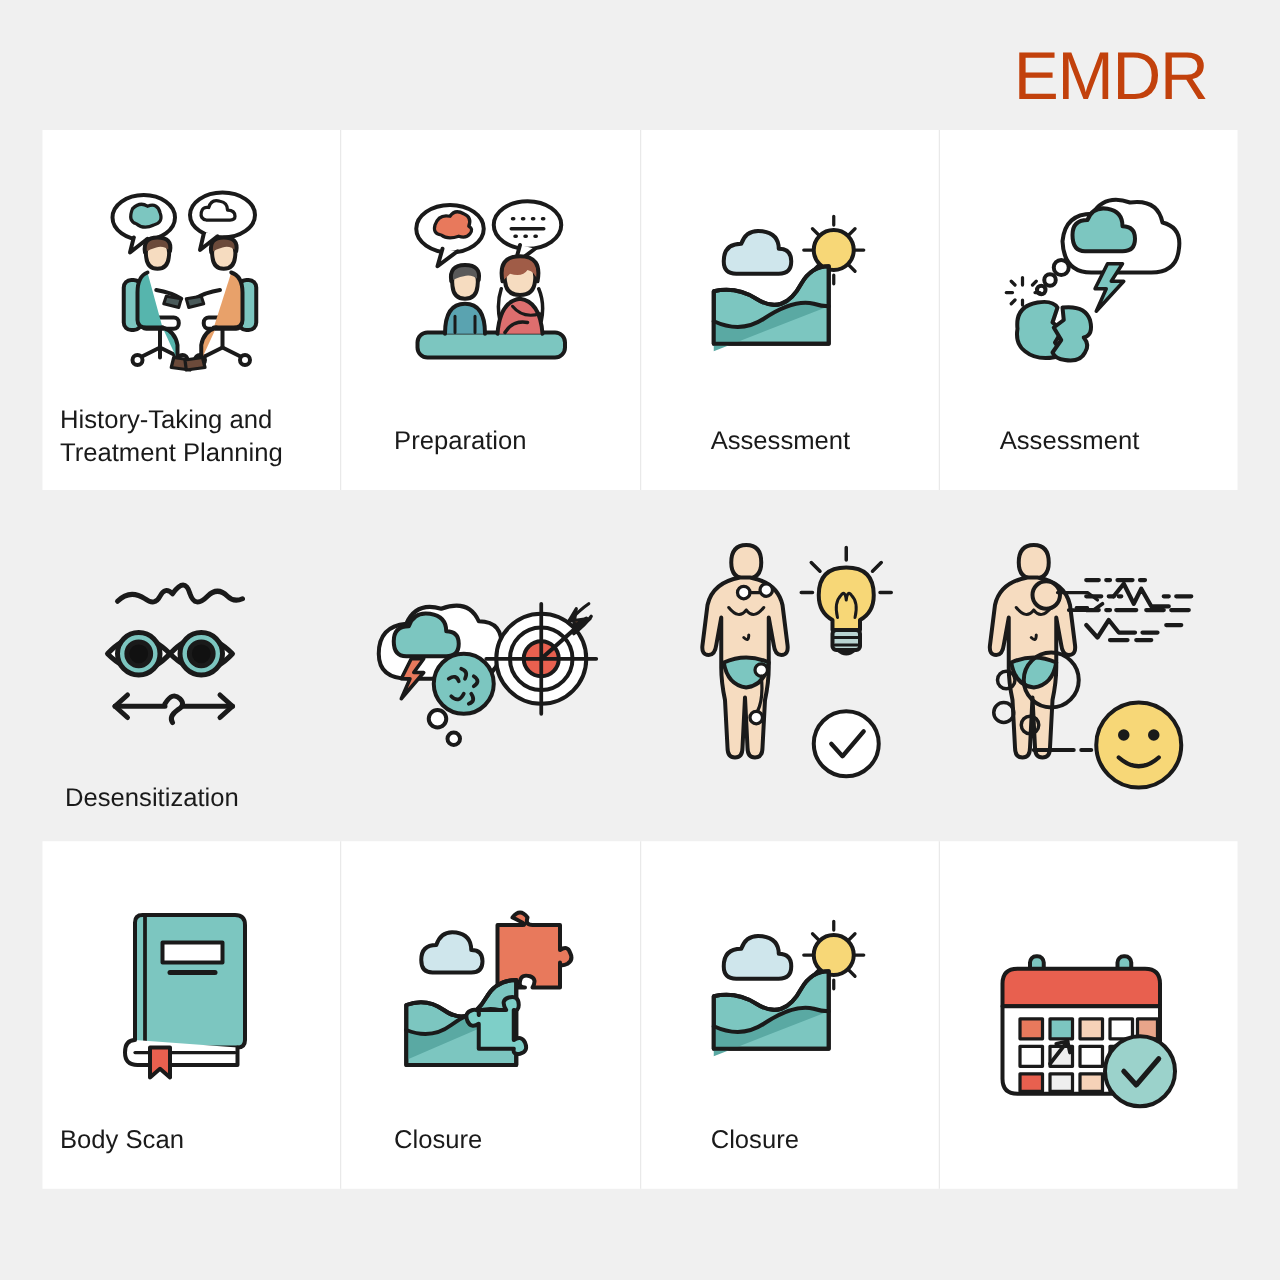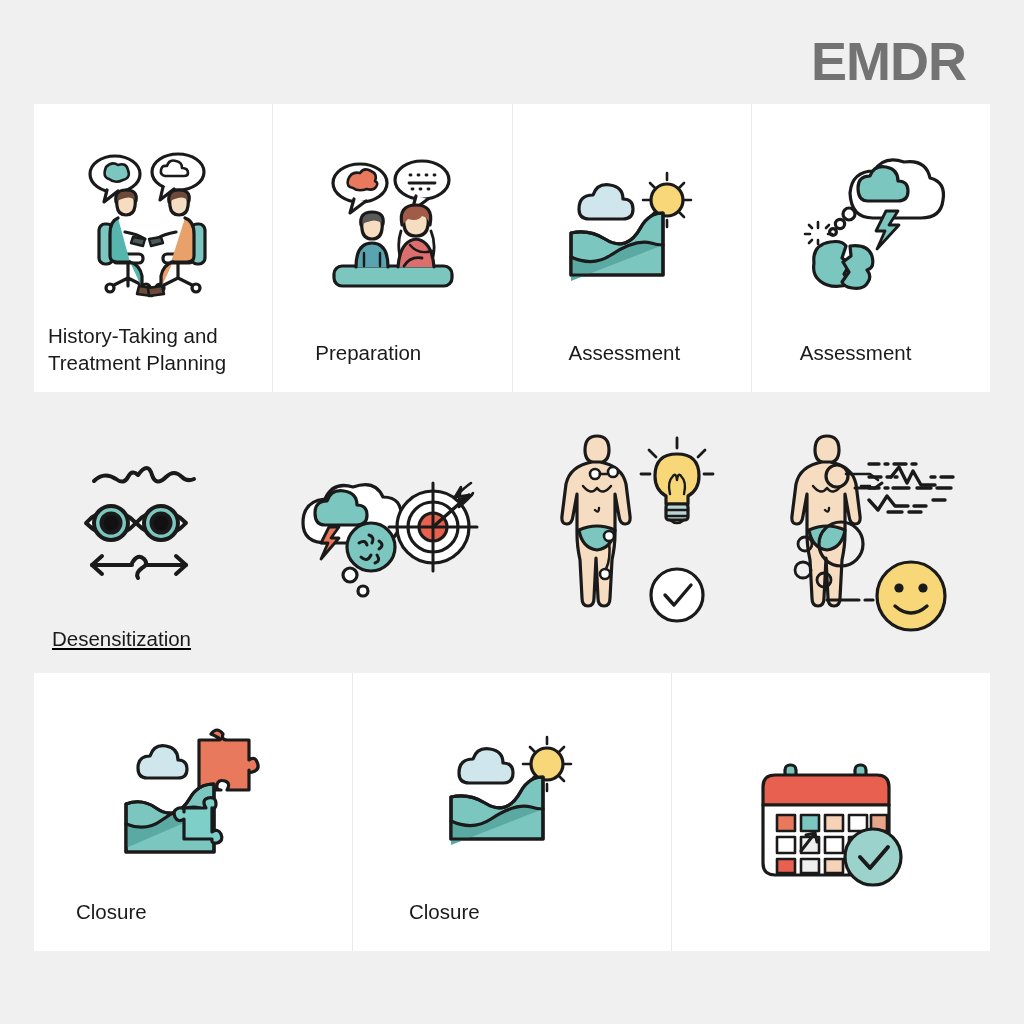--- a/index.html
+++ b/index.html
@@ -5,28 +5,28 @@
   html,body{margin:0;padding:0;}
   body{
     width:1024px;height:1024px;
     background:#f0f0f0;
     font-family:"Liberation Sans", sans-serif;
     position:relative;overflow:hidden;
   }
 
   .app-title{
     position:absolute;top:34px;right:58px;
-    font-size:54px;font-weight:700;color:#737373;
+    font-size:54px;font-weight:400;color:#c2410c;
     letter-spacing:-1px;line-height:1;
   }
 
   .grid-row{position:absolute;left:34px;width:956px;display:flex;}
   .row-white{background:#ffffff;}
   .row-1{top:104px;height:288px;}
-  .row-2{top:404px;height:258px;background:transparent;text-decoration:underline;}
+  .row-2{top:404px;height:258px;background:transparent;}
   .row-3{top:673px;height:278px;}
 
   .card{
     flex:1 1 0;position:relative;
     display:flex;flex-direction:column;
     box-sizing:border-box;
   }
   .row-white .card + .card{border-left:1px solid #e9e9e9;justify-content:space-between;}
 
   .icon-wrap{
@@ -287,20 +287,34 @@
         <circle cx="152" cy="160" r="4.6" fill="#1a1a1a" stroke="none"></circle>
         <path d="M124 178 q16 14 32 0" stroke-width="3.4"></path>
       </svg>
     </div>
     <div class="card-label"></div>
   </div>
 </div>
 
 <div class="grid-row row-3 row-white">
 
+  <div class="card">
+    <div class="icon-wrap">
+      <svg width="150" height="145" viewBox="0 0 150 145" fill="none" stroke="#1a1a1a" stroke-width="3.2" stroke-linecap="round" stroke-linejoin="round">
+        <path d="M30 18 q0 -6 6 -6 l74 0 q8 0 8 8 l0 92 q0 6 -6 6 l-76 0 q-6 0 -6 -6z" fill="#7cc6c0"></path>
+        <path d="M38 12 l0 106" stroke-width="3"></path>
+        <rect x="52" y="34" width="48" height="16" fill="#fff"></rect>
+        <path d="M58 58 h36" stroke-width="4"></path>
+        <path d="M30 112 q-8 0 -8 10 q0 10 10 10 l80 0 l0 -14" fill="#fff"></path>
+        <path d="M30 122 h80" stroke-width="2.6"></path>
+        <path d="M42 118 l0 24 l8 -7 l8 7 l0 -24z" fill="#e8604f"></path>
+      </svg>
+    </div>
+    <div class="card-label label-pad-1">Body Scan</div>
+  </div>
 
   <div class="card">
     <div class="icon-wrap">
       <svg width="155" height="140" viewBox="0 0 155 140" fill="none" stroke="#1a1a1a" stroke-width="3.2" stroke-linecap="round" stroke-linejoin="round">
         <path d="M95 12 q6 -8 12 0 q-2 6 4 6 l22 0 l0 20 q6 -4 8 2 q3 6 -2 9 q-6 3 -6 -1 l0 20 l-22 0 q4 -7 -2 -9 q-7 -2 -8 4 q-1 5 4 5 l-22 0 l0 -50 l20 0 q5 0 -8 -6z" fill="#e8795c" transform="translate(0,0)"></path>
         <path d="M22 46 q0 -12 12 -12 q4 -12 16 -10 q12 2 12 14 q9 0 9 9 q0 9 -9 9 l-31 0 q-9 0 -9 -10z" fill="#cfe6ec"></path>
         <path d="M10 82 q16 -6 30 4 q20 14 34 -10 q8 -14 24 -14 l0 68 l-88 0z" fill="#7cc6c0"></path>
         <path d="M10 126 l0 -24 q20 8 36 -4 q22 -16 38 -12 q7 2 14 2" fill="#5aa9a3" stroke="none"></path>
         <path d="M10 102 q20 8 36 -4 q22 -16 38 -12"></path>
         <path d="M10 82 q16 -6 30 4 q20 14 34 -10 q8 -14 24 -14 l0 68 l-88 0 z"></path>

